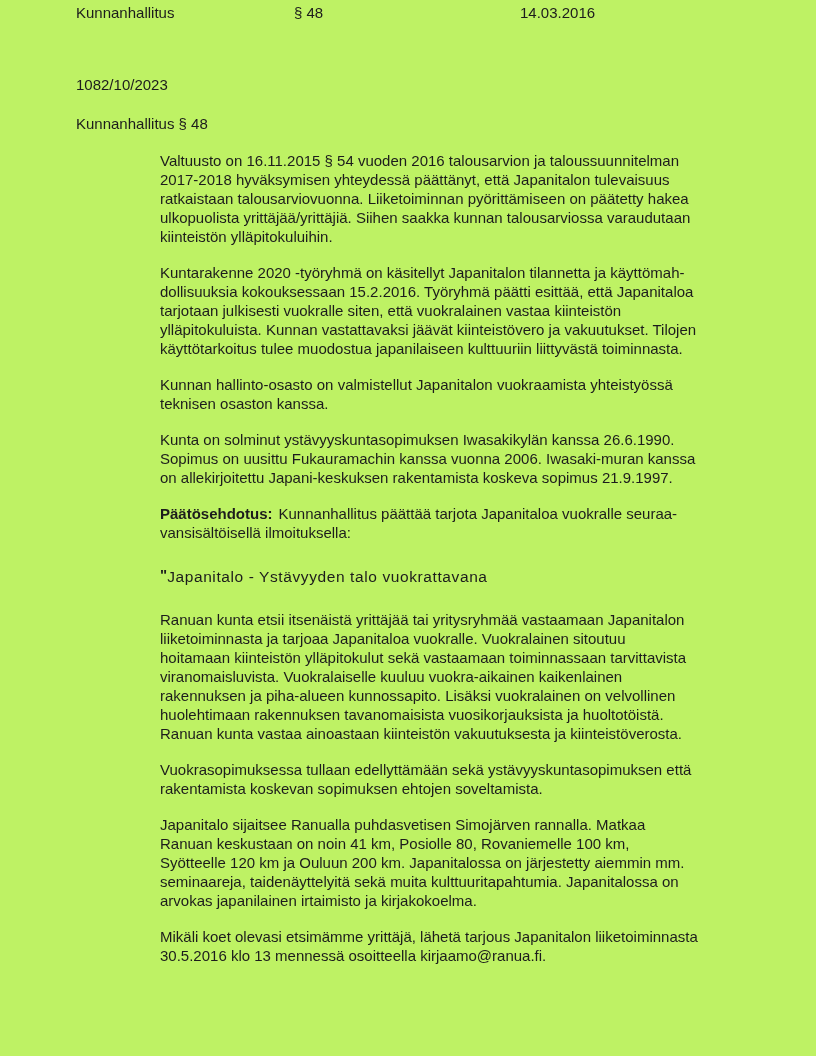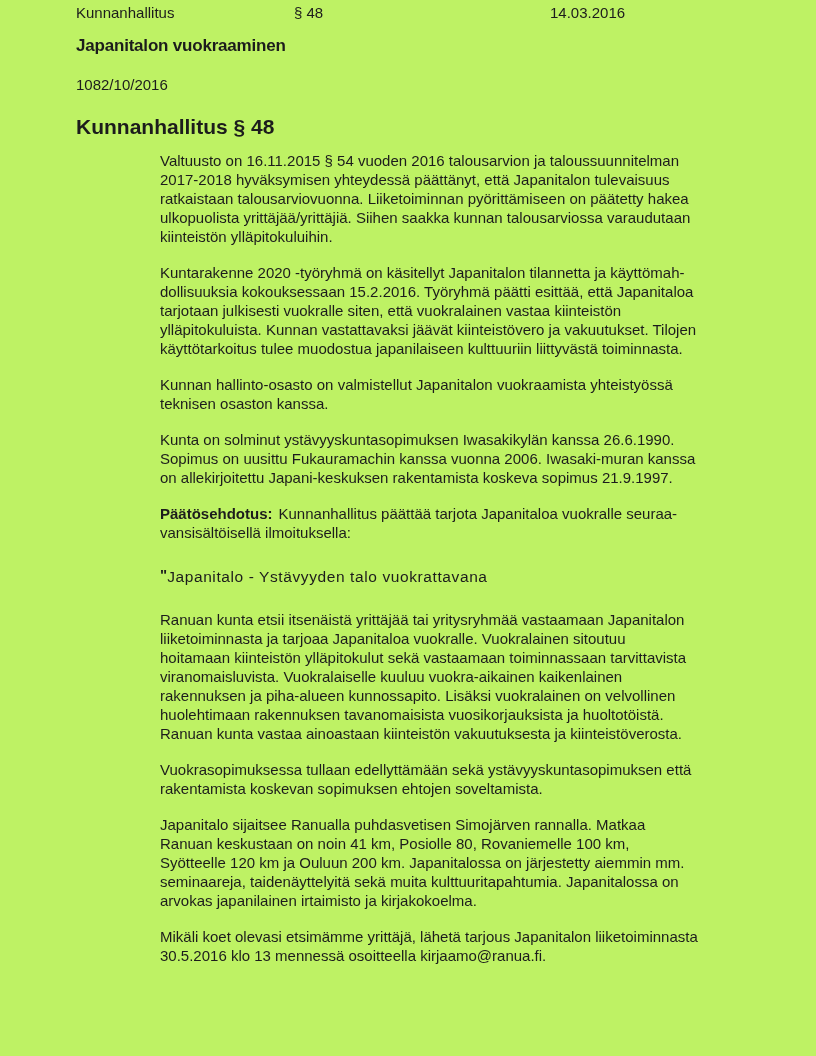--- a/index.html
+++ b/index.html
@@ -18,42 +18,41 @@
   }
   .doc-header span {
     position: absolute;
     top: 3px;
     font-size: 15px;
     line-height: 19px;
     white-space: nowrap;
   }
   .h-committee { left: 76px; }
   .h-section   { left: 294px; }
-  .h-date      { left: 550px; text-align: center; }
+  .h-date      { left: 520px; text-align: center; }
   .doc-title {
     position: absolute;
     left: 76px;
     top: 36px;
     font-size: 17px;
     font-weight: bold;
     letter-spacing: -0.2px;
     white-space: nowrap;
   }
   .case-number {
     position: absolute;
     left: 76px;
     top: 76px;
     font-size: 15px;
   }
   .section-ref {
     position: absolute;
     left: 76px;
     top: 115px;
-    font-size: 21px;
-    font-weight: bold;
+    font-size: 15px;
   }
   .doc-body {
     position: absolute;
     left: 160px;
     top: 145px;
     width: 652px;
     font-size: 15px;
     line-height: 19px;
     margin-top: 6px;
   }
@@ -84,23 +83,22 @@
 <body>
 
 <div class="page">
 
   <div class="doc-header">
     <span class="h-committee">Kunnanhallitus</span>
     <span class="h-section">§ 48</span>
     <span class="h-date">14.03.2016</span>
   </div>
 
-  <div class="doc-title">Japanitalon vuokraaminen</div>
 
-  <div class="case-number">1082/10/2016</div>
+  <div class="case-number">1082/10/2023</div>
 
   <div class="section-ref">Kunnanhallitus § 48</div>
 
   <div class="doc-body">
 
     <p>Valtuusto on 16.11.2015 § 54 vuoden 2016 talousarvion ja taloussuunnitelman
 2017-2018 hyväksymisen yhteydessä päättänyt, että Japanitalon tulevaisuus
 ratkaistaan talousarviovuonna. Liiketoiminnan pyörittämiseen on päätetty hakea
 ulkopuolista yrittäjää/yrittäjiä. Siihen saakka kunnan talousarviossa varaudutaan
 kiinteistön ylläpitokuluihin.</p>

